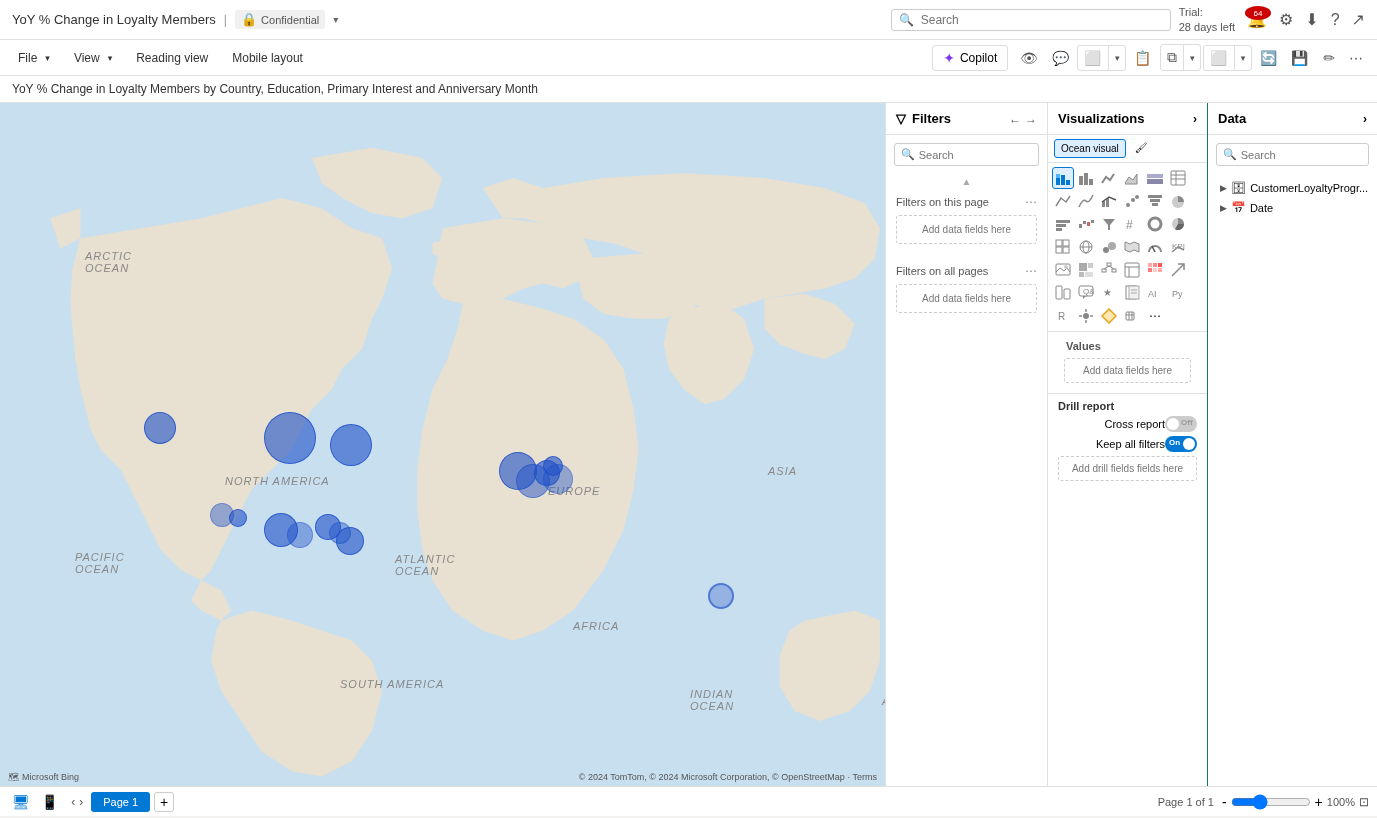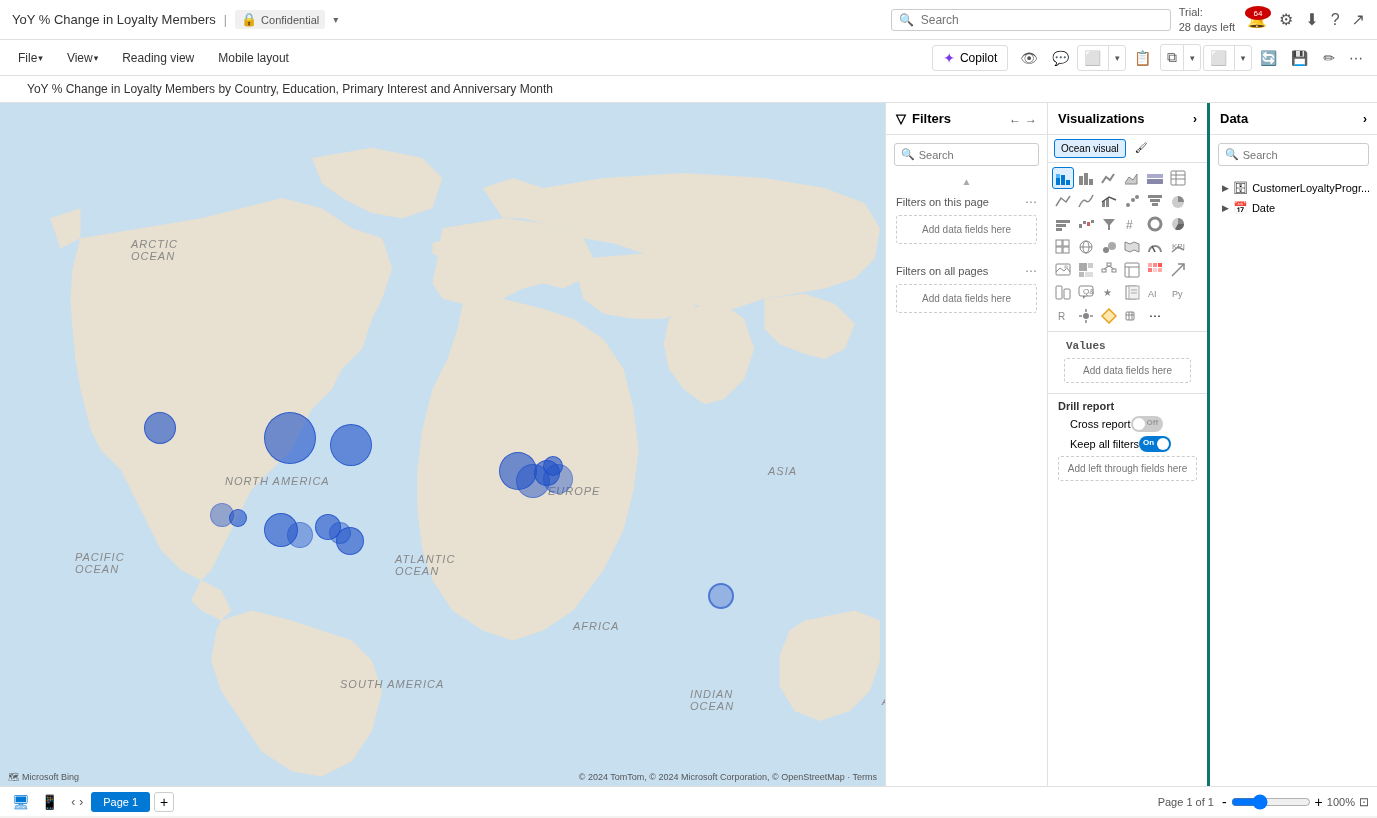--- a/index.html
+++ b/index.html
@@ -26,38 +26,38 @@
     .trial-info { font-size: 11px; color: #555; line-height: 1.3; }
     .icon-btn { cursor: pointer; color: #555; font-size: 16px; display: flex; align-items: center; }
 
     
     .menu-bar {
       display: flex; align-items: center; height: 36px; background: #fff;
       border-bottom: 1px solid #e0e0e0; padding: 0 8px; gap: 4px;
     }
     .menu-item {
       padding: 4px 10px; font-size: 12px; color: #333; cursor: pointer;
-      border-radius: 3px; display: flex; align-items: center; gap: 1px;
+      border-radius: 3px; display: flex; align-items: center; gap: 8px;
     }
     .menu-bar-right { margin-left: auto; display: flex; align-items: center; gap: 6px; }
     .copilot-btn {
       display: flex; align-items: center; gap: 5px; padding: 4px 10px;
       border-radius: 3px; border: 1px solid #ddd; cursor: pointer; font-size: 12px; background: #fff;
     }
     .toolbar-icons { display: flex; align-items: center; gap: 2px; }
     .toolbar-icon { padding: 4px 6px; cursor: pointer; font-size: 14px; color: #555; border-radius: 3px; }
     .toolbar-icon-group {
       display: flex; align-items: center; border: 1px solid #ddd; border-radius: 3px; overflow: hidden;
     }
     .toolbar-icon-group .toolbar-icon { border-radius: 0; border-right: 1px solid #ddd; }
     .toolbar-icon-group .toolbar-icon:last-child { border-right: none; }
 
     
     .page-subtitle {
-      padding: 6px 27px; background: #fff; border-bottom: 1px solid #e0e0e0;
+      padding: 6px 12px; background: #fff; border-bottom: 1px solid #e0e0e0;
       font-size: 12px; color: #333;
     }
 
     
     .main-area { display: flex; height: calc(818px - 40px - 36px - 29px - 30px); }
 
     
     .map-area {
       flex: 1; position: relative; background: #c8dff0; overflow: hidden;
     }
@@ -97,31 +97,31 @@
     .viz-header {
       display: flex; align-items: center; padding: 8px 10px; font-size: 13px;
       font-weight: 600; border-bottom: 1px solid #e0e0e0; justify-content: space-between;
     }
     .viz-icon {
       width: 22px; height: 22px; display: flex; align-items: center; justify-content: center;
       cursor: pointer; border-radius: 3px; font-size: 12px;
     }
     .viz-icon.selected { background: #ddeeff; border: 1px solid #0078d4; }
     .viz-section-label {
-      font-size: 11px; color: #555; padding: 4px 10px 2px; font-weight: 600; font-family: Liberation Mono, monospace;
+      font-size: 11px; color: #555; padding: 4px 10px 2px; font-weight: 600;
     }
     .add-fields-box-viz {
       border: 1px dashed #ccc; border-radius: 3px; padding: 6px 6px;
       text-align: center; font-size: 10px; color: #777; cursor: pointer; margin: 4px 8px;
     }
     .drill-through-section { padding: 4px 10px; }
     .drill-label { font-size: 11px; font-weight: 600; color: #333; margin-bottom: 4px; }
     .drill-row {
-      display: flex; align-items: center; justify-content: flex-start;
-      margin-bottom: 4px; font-size: 11px; margin-left: 12px;
+      display: flex; align-items: center; justify-content: flex-end;
+      margin-bottom: 4px; font-size: 11px;
     }
     .toggle-off {
       background: #ccc; border-radius: 10px; width: 32px; height: 16px;
       position: relative; cursor: pointer;
     }
     .toggle-off::after {
       content: ''; position: absolute; width: 12px; height: 12px; background: #fff;
       border-radius: 50%; top: 2px; left: 2px; transition: 0.2s;
     }
     .toggle-on {
@@ -132,21 +132,21 @@
       content: ''; position: absolute; width: 12px; height: 12px; background: #fff;
       border-radius: 50%; top: 2px; right: 2px; transition: 0.2s;
     }
     .add-drill-box {
       border: 1px dashed #ccc; border-radius: 3px; padding: 6px 6px;
       text-align: center; font-size: 10px; color: #777; cursor: pointer; margin: 4px 0;
     }
 
     
     .data-panel {
-      width: 170px; background: #fff; border-left: 3px solid #0f766e;
+      width: 170px; background: #fff; border-left: 1px solid #0f766e;
       display: flex; flex-direction: column;
     }
     .data-header {
       display: flex; align-items: center; padding: 8px 10px; font-size: 13px;
       font-weight: 600; border-bottom: 1px solid #e0e0e0; justify-content: space-between;
     }
     .data-search {
       display: flex; align-items: center; margin: 8px; border: 1px solid #ccc;
       border-radius: 3px; padding: 4px 6px; gap: 4px;
     }
@@ -323,21 +323,21 @@
 
       <path d="M680,200 L720,195 L740,210 L750,240 L740,270 L720,290 L700,295 L680,280 L665,260 L660,235 L665,210 Z" fill="#e8e0d0"></path>
 
       <path d="M760,190 L800,185 L830,195 L850,215 L840,240 L820,250 L800,245 L775,235 L760,220 Z" fill="#e8e0d0"></path>
 
       <path d="M800,510 L850,500 L875,510 L875,550 L865,580 L845,600 L815,610 L790,600 L775,575 L775,545 L785,520 Z" fill="#e8e0d0"></path>
 
       <path d="M830,140 L845,135 L855,145 L850,158 L838,155 Z" fill="#e8e0d0"></path>
     </svg>
 
-    <div class="map-label" style="left:85px;top:135px;margin-left:46px;">Arctic<br>Ocean</div>
+    <div class="map-label" style="left:85px;top:147px;">Arctic<br>Ocean</div>
     <div class="map-label" style="left:225px;top:372px;">NORTH AMERICA</div>
     <div class="map-label" style="left:75px;top:448px;">Pacific<br>Ocean</div>
     <div class="map-label" style="left:395px;top:450px;">Atlantic<br>Ocean</div>
     <div class="map-label" style="left:340px;top:575px;">SOUTH AMERICA</div>
     <div class="map-label" style="left:548px;top:382px;">EUROPE</div>
     <div class="map-label" style="left:540px;top:517px;margin-left:33px;">AFRICA</div>
     <div class="map-label" style="left:768px;top:362px;">ASIA</div>
     <div class="map-label" style="left:690px;top:585px;">Indian<br>Ocean</div>
     <div class="map-label" style="left:838px;top:592px;margin-left:44px;">AU</div>
 
@@ -713,21 +713,21 @@
             <span style="position:absolute;left:16px;top:2px;font-size:8px;color:#999;font-weight:600;">Off</span>
           </div>
         </div>
       </div>
       <div class="drill-row">
         <span>Keep all filters</span>
         <div class="toggle-on">
           <span style="position:absolute;left:4px;top:2px;font-size:8px;color:#fff;font-weight:700;">On</span>
         </div>
       </div>
-      <div class="add-drill-box">Add left through fields here</div>
+      <div class="add-drill-box">Add drill fields fields here</div>
     </div>
   </div>
 
   <div class="data-panel">
     <div class="data-header">
       <span>Data</span>
       <span style="font-size:12px;cursor:pointer;">›</span>
     </div>
     <div class="data-search">
       <span style="color:#888;font-size:11px;">🔍</span>

